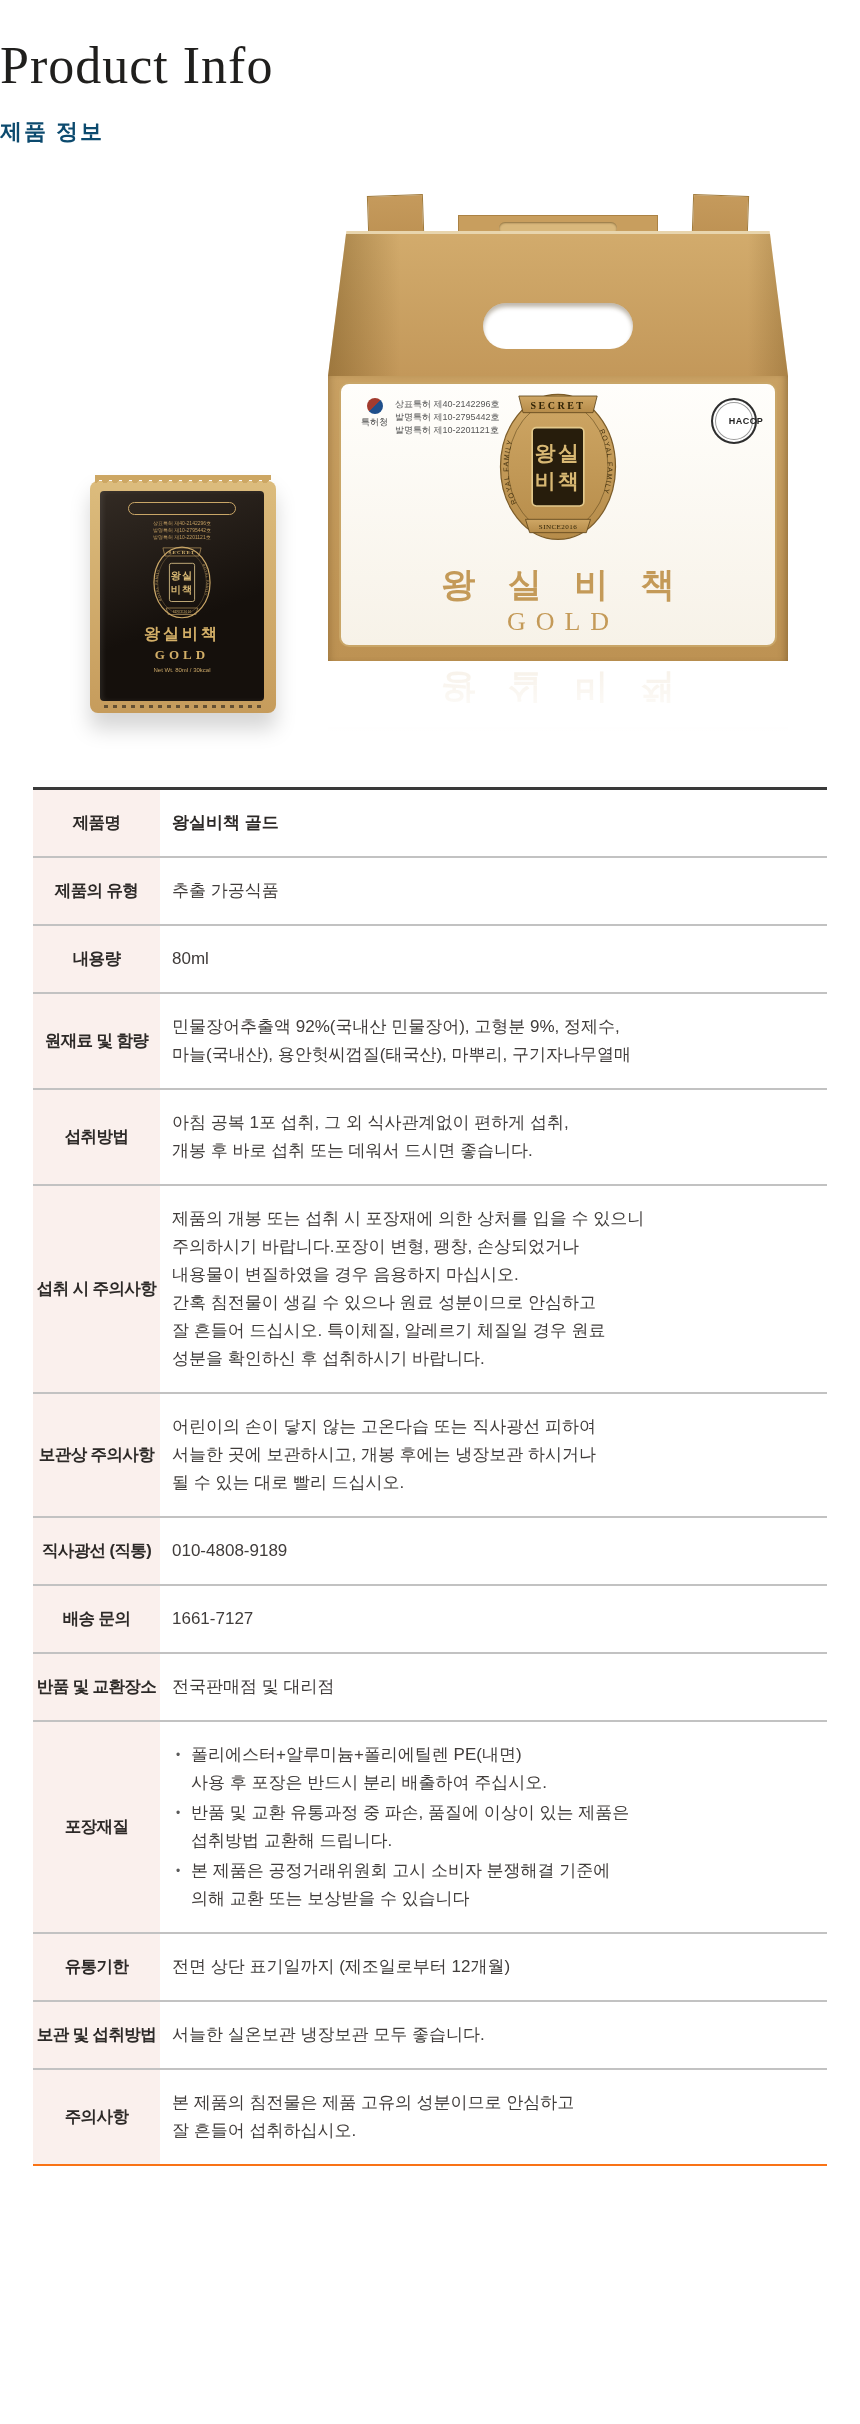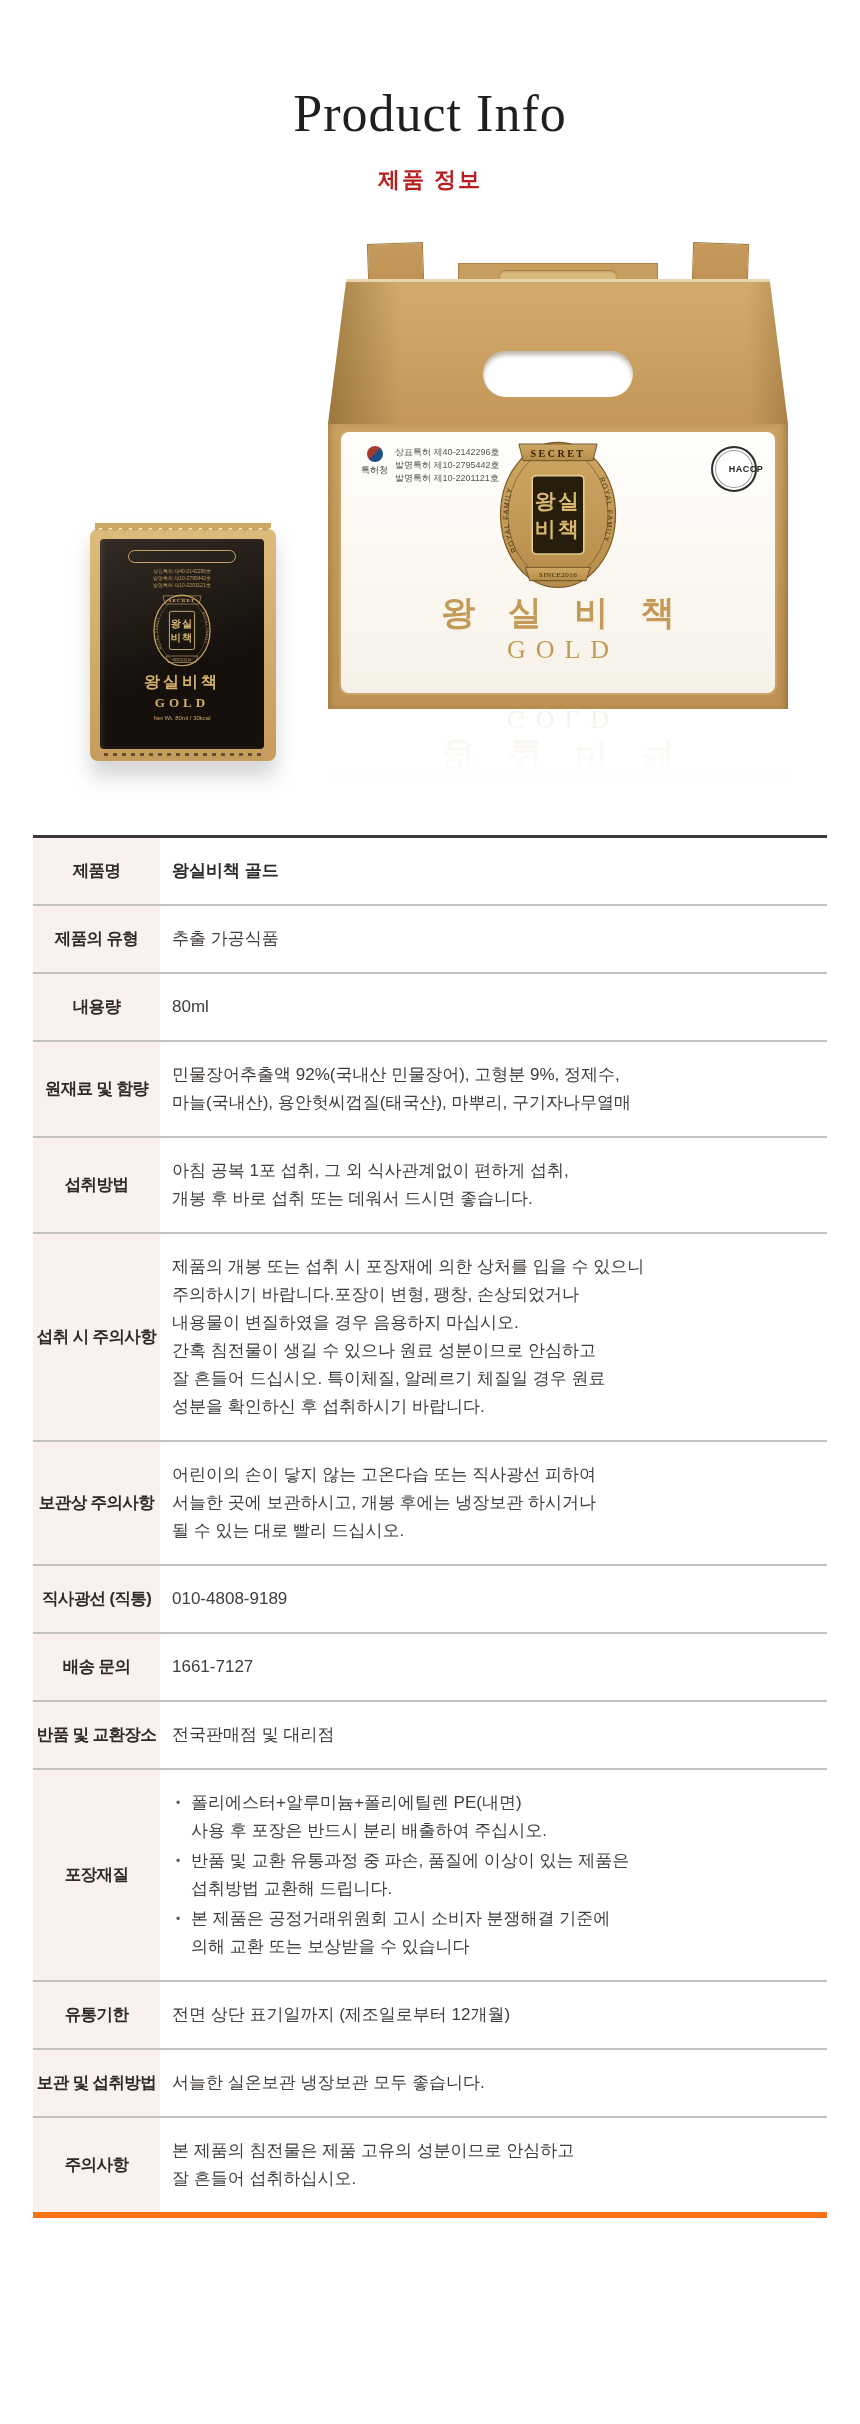--- a/index.html
+++ b/index.html
@@ -1,22 +1,22 @@
 <!DOCTYPE html>
 <html><head>
 <meta charset="utf-8">
 <style>
   html,body{margin:0;padding:0;background:#ffffff;}
   body{width:860px;margin:0 auto;font-family:"Liberation Sans",sans-serif;color:#3f3c3a;padding-bottom:148px;}
   [data-interactable]{box-sizing:border-box;}
 
   
-  .header{padding-top:88px;text-align:center;}
+  .header{padding-top:40px;text-align:left;}
   .title{font-family:"Liberation Serif",serif;font-size:52px;line-height:1;color:#201f1d;letter-spacing:1px;font-weight:500;}
-  .subtitle{margin-top:25px;font-size:22px;letter-spacing:2px;color:#b91c1c;font-weight:600;}
+  .subtitle{margin-top:25px;font-size:22px;letter-spacing:2px;color:#0c4a6e;font-weight:600;}
 
   
   .stage{position:relative;width:740px;height:560px;margin:34px auto 0;}
 
   
   .box{position:absolute;left:268px;top:50px;width:460px;height:430px;}
   .tab{position:absolute;top:-36px;width:56px;height:66px;background:linear-gradient(180deg,#c59a5c,#b98d4e);border:1px solid #a07a3a;}
   .tab.left{left:40px;transform:rotate(-2deg);}
   .tab.right{right:40px;transform:rotate(2deg);}
   .back-strip{position:absolute;top:-16px;left:130px;width:200px;height:26px;background:#c89e5e;border:1px solid #ab8244;}
@@ -30,39 +30,39 @@
   .patent{position:absolute;top:14px;left:20px;display:flex;gap:7px;align-items:flex-start;}
   .agency{display:flex;flex-direction:column;align-items:center;gap:2px;}
   .taegeuk{width:16px;height:16px;border-radius:50%;background:linear-gradient(135deg,#a23b2e 50%,#1f4f8b 50%);}
   .agency-name{font-size:9px;color:#4a4a4a;}
   .patent-lines{font-size:9px;line-height:13px;color:#565656;text-align:left;}
   .haccp{position:absolute;top:14px;right:18px;width:46px;height:46px;border-radius:50%;border:2px solid #2e2e2e;box-shadow:inset 0 0 0 2px #fff,inset 0 0 0 3px #9a9a9a;display:flex;align-items:center;justify-content:center;background:#fff;}
   .haccp span{font-size:9px;font-weight:bold;color:#222;letter-spacing:.5px;padding-left:24px;}
   .emblem{display:block;margin-top:2px;}
   .emblem.big{width:132px;height:160px;}
   .emblem.small{width:62px;height:78px;}
-  .box-name{margin-top:0;font-family:"Liberation Serif",serif;font-size:34px;font-weight:600;letter-spacing:12px;padding-left:12px;color:#c49a58;line-height:1.1;}
+  .box-name{margin-top:20px;font-family:"Liberation Serif",serif;font-size:34px;font-weight:600;letter-spacing:12px;padding-left:12px;color:#c49a58;line-height:1.1;}
   .box-gold{margin-top:4px;font-family:"Liberation Serif",serif;font-size:26px;font-weight:500;letter-spacing:10px;padding-left:10px;color:#c49a58;}
   .box-reflect{position:absolute;left:0;right:0;top:432px;height:78px;transform:scaleY(-1);opacity:.20;overflow:hidden;text-align:center;}
   .box-reflect .strip{height:14px;background:#cda768;}
   .reflect-fade{position:absolute;left:-10px;right:-10px;top:430px;height:86px;background:linear-gradient(180deg,rgba(255,255,255,.3),#ffffff 82%);}
 
   
   .pouch{position:absolute;left:30px;top:300px;width:186px;height:232px;border-radius:8px;background:linear-gradient(180deg,#dcbc7d,#c69c5c);filter:drop-shadow(0 16px 10px rgba(0,0,0,.16));}
   .pouch-teeth{position:absolute;top:-6px;left:5px;right:5px;height:8px;background-image:linear-gradient(135deg,#cda764 50%,transparent 50%),linear-gradient(225deg,#cda764 50%,transparent 50%);background-size:10px 8px;background-repeat:repeat-x;}
   .pouch-body{position:absolute;left:10px;right:12px;top:10px;bottom:12px;border-radius:4px;background:linear-gradient(160deg,#332b24,#15100c 60%);display:flex;flex-direction:column;align-items:center;box-shadow:inset 3px 0 5px rgba(255,255,255,.08);}
   .pouch-pill{margin-top:11px;width:108px;height:13px;border:1px solid #c9a667;border-radius:7px;}
   .pouch-micro{margin-top:5px;font-size:5px;line-height:7px;color:#cfa866;opacity:.9;text-align:left;}
   .pouch-name{margin-top:3px;font-family:"Liberation Serif",serif;font-size:16px;font-weight:600;letter-spacing:3px;color:#d3af68;}
   .pouch-gold{margin-top:2px;font-family:"Liberation Serif",serif;font-size:13px;letter-spacing:4px;color:#d3af68;font-weight:600;}
   .pouch-net{margin-top:4px;font-size:6px;color:#c9a667;}
   .pouch-ticks{position:absolute;bottom:5px;left:14px;right:14px;height:3px;background:repeating-linear-gradient(90deg,#3a2f20 0 4px,transparent 4px 9px);opacity:.7;}
 
   
-  .info-table{margin:46px 33px 0;border-top:3px solid #3a3a3a;border-bottom:6px solid #f97316;}
+  .info-table{margin:46px 33px 0;border-top:3px solid #3a3a3a;border-bottom:2px solid #f97316;}
   .row{display:flex;align-items:stretch;}
   .row + .row{border-top:2px solid #c2c2c2;}
   .cell.label{width:127px;flex:0 0 127px;background:#faf0ed;display:flex;align-items:center;justify-content:center;text-align:center;padding:19px 2px;font-weight:bold;font-size:16.5px;letter-spacing:-0.6px;color:#2c2927;white-space:nowrap;}
   .cell.value{flex:1;padding:19px 10px 19px 12px;display:flex;flex-direction:column;justify-content:center;font-size:17px;color:#403c3a;}
   .cell.value .line{line-height:28px;white-space:nowrap;}
   .cell.value.bold .line{font-weight:bold;color:#2c2927;}
   .bullet{display:flex;gap:7px;}
   .bullet + .bullet{margin-top:2px;}
   .bullet .dot{flex:0 0 12px;text-align:center;font-size:12px;line-height:28px;color:#5a5a5a;}
 </style>

